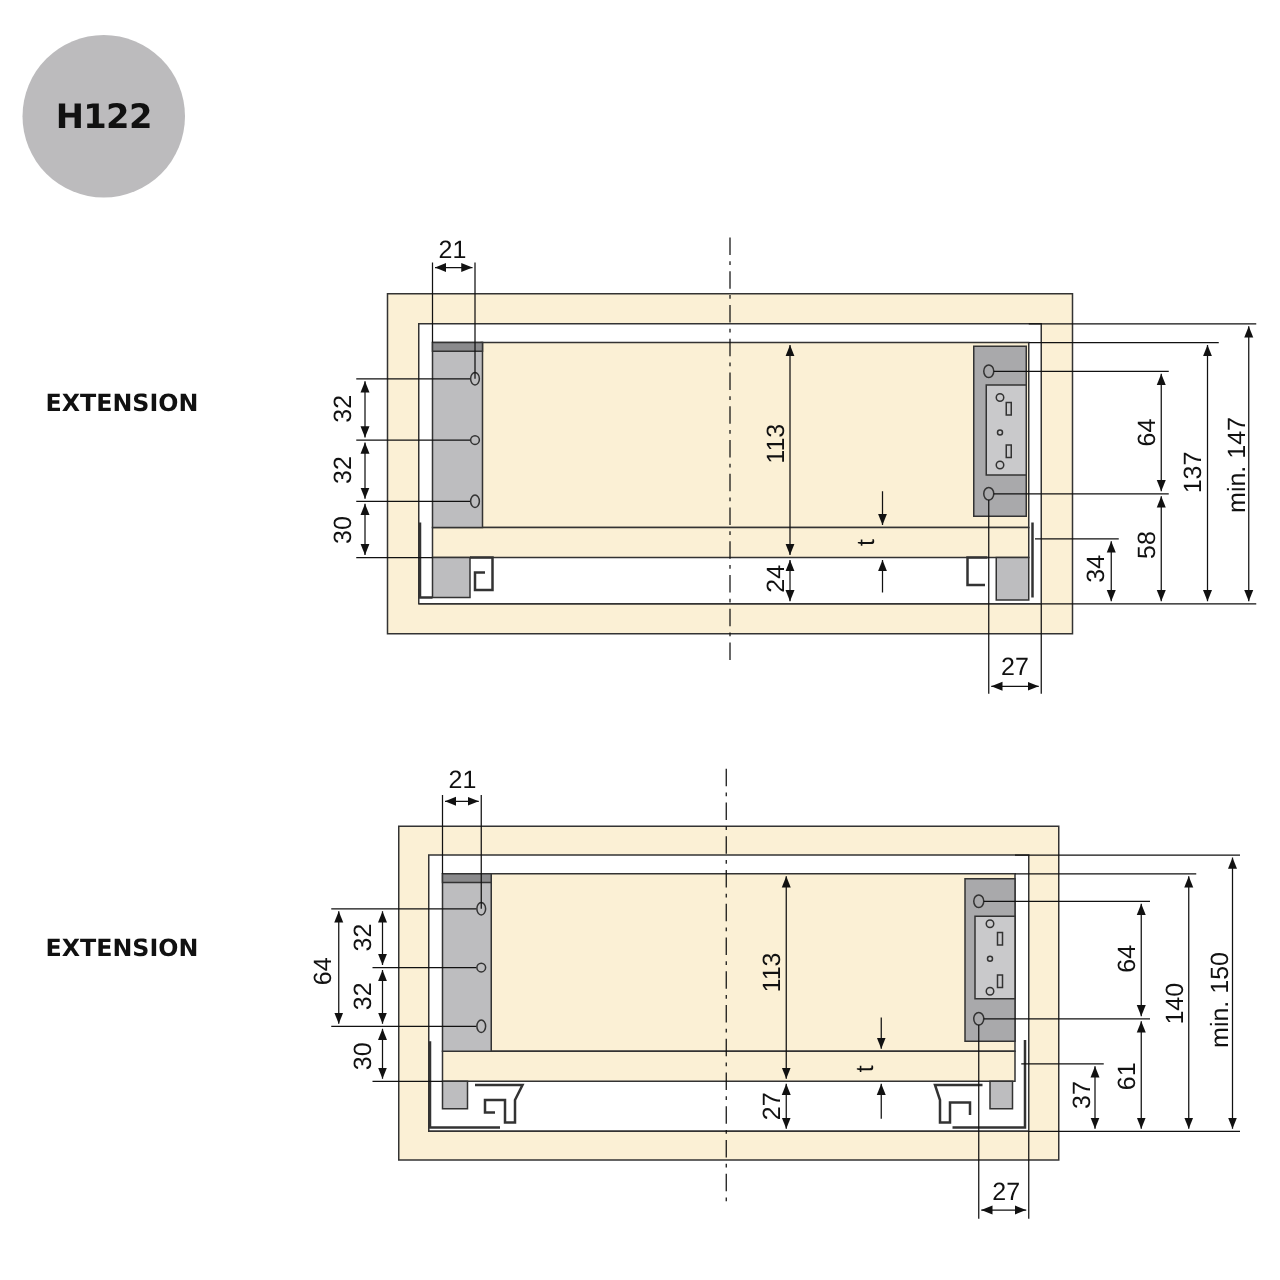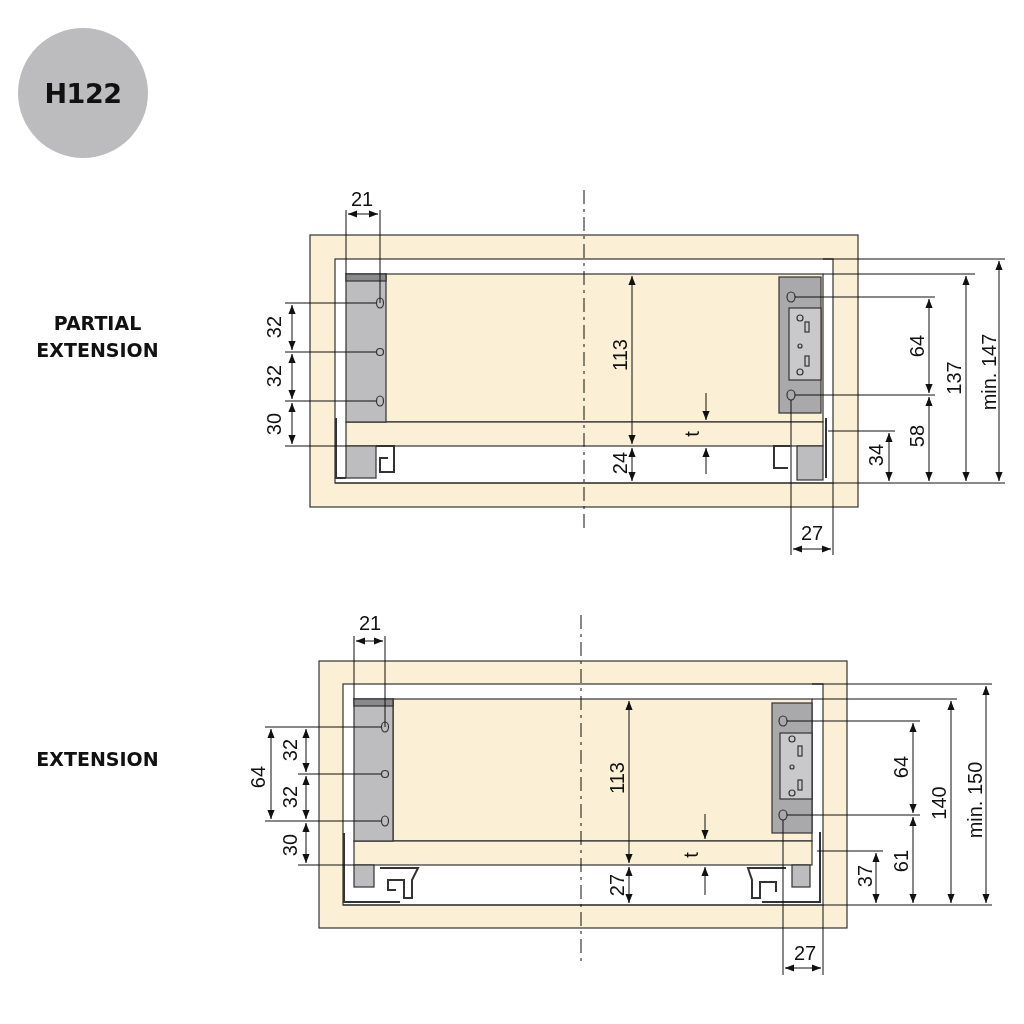--- a/index.html
+++ b/index.html
@@ -11,21 +11,20 @@
   svg text { font-family: "Liberation Sans", sans-serif; font-size: 20px; fill: #111; }
 </style>
 </head>
 <body>
 
 <div class="badge">
   <span>H122</span>
 </div>
 
 <div class="label" style="top:310px;">
-  <div>PARTIAL</div>
   <div>EXTENSION</div>
 </div>
 <div class="label" style="top:746px;">
   <div>EXTENSION</div>
 </div>
 
 <svg width="1024" height="1024" viewBox="0 0 1024 1024">
   <defs>
     <marker id="ah" viewBox="0 0 10 10" refX="10" refY="5" markerWidth="9" markerHeight="9" orient="auto-start-reverse">
       <path d="M0,1 L10,5 L0,9 z" fill="#111"></path>

